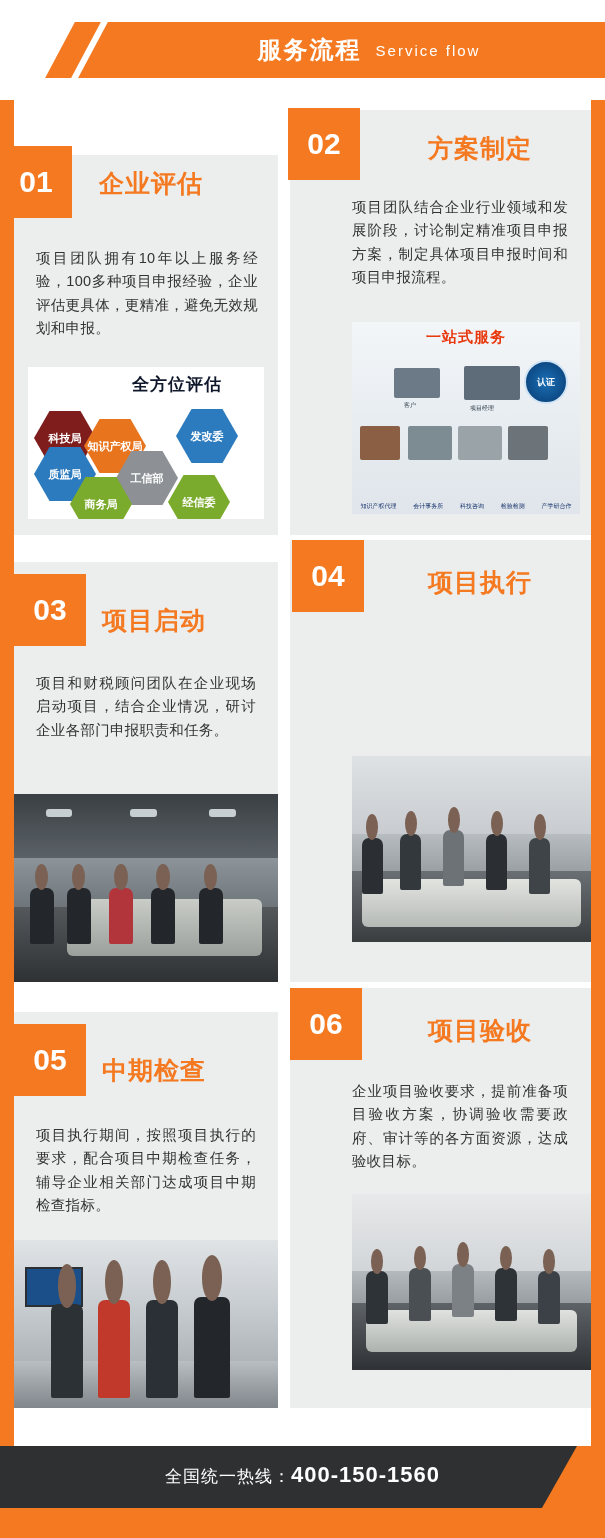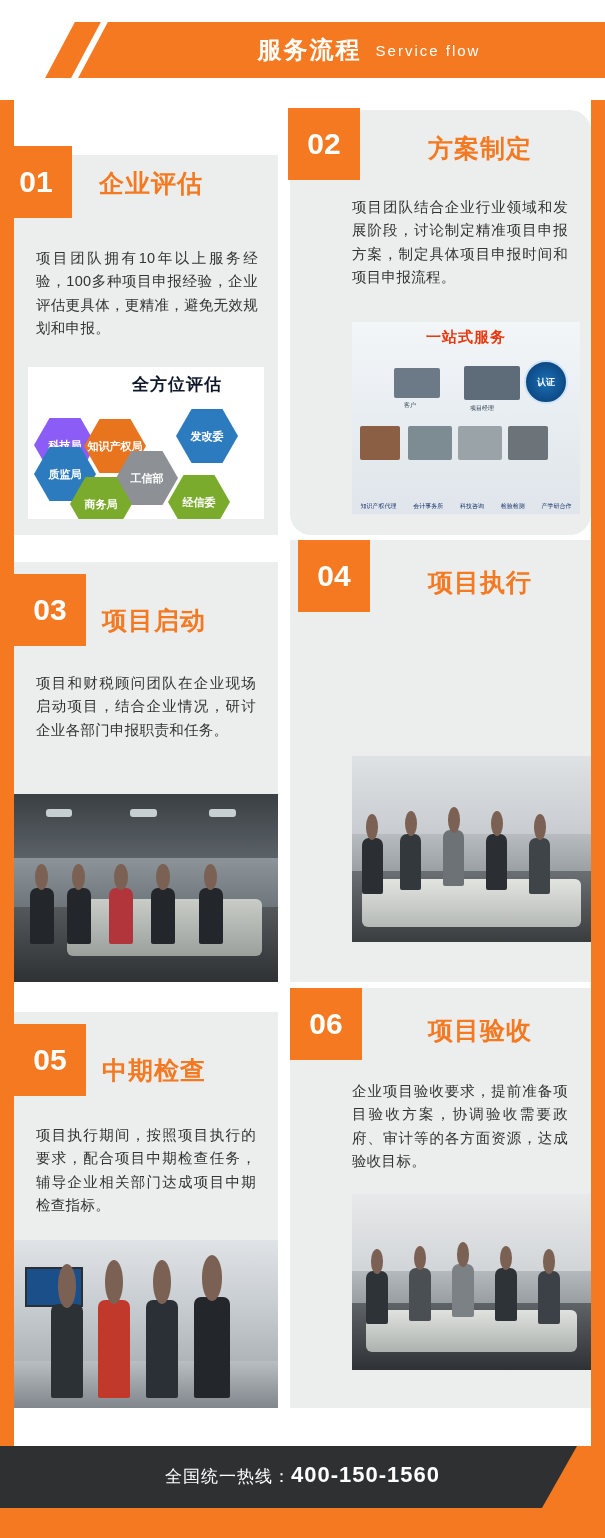--- a/index.html
+++ b/index.html
@@ -353,32 +353,32 @@
   <div class="side-right" style="top:100px;height:1346px;"></div>
 
   <div class="card" style="left:14px; top:155px; width:264px; height:380px;">
     <div class="card-inner">
       <div class="num-badge" style="left:-14px; top:-9px;">01</div>
       <div class="card-title" style="left:85px; top:12px;">企业评估</div>
       <div class="card-body" style="left:22px; top:80px; width:222px;margin-top:12px;">项目团队拥有10年以上服务经验，100多种项目申报经验，企业评估更具体，更精准，避免无效规划和申报。</div>
 
       <div class="hexdiagram" style="left:14px; top:212px; width:236px; height:152px;">
         <div class="hex-title" style="left:104px; top:6px;">全方位评估</div>
-        <div class="hex" style="left:6px;  top:51px; background:#8b5cf6;">科技局</div>
+        <div class="hex" style="left:6px;  top:44px; background:#7f1d1d;">科技局</div>
         <div class="hex" style="left:56px; top:52px; background:#e8741e;">知识产权局</div>
         <div class="hex" style="left:148px;top:42px; background:#2d7bbf;">发改委</div>
         <div class="hex" style="left:6px;  top:80px; background:#2d7bbf;">质监局</div>
         <div class="hex" style="left:88px; top:84px; background:#8d9196;">工信部</div>
         <div class="hex" style="left:42px; top:110px;background:#7bab2c;">商务局</div>
         <div class="hex" style="left:140px;top:108px;background:#7bab2c;">经信委</div>
       </div>
     </div>
   </div>
 
-  <div class="card" style="left:290px; top:110px; width:301px; height:425px;border-radius:21px;">
+  <div class="card" style="left:290px; top:110px; width:301px; height:425px;">
     <div class="card-inner">
       <div class="num-badge" style="left:-2px; top:-2px;">02</div>
       <div class="card-title" style="left:138px; top:22px;text-align:right;">方案制定</div>
       <div class="card-body" style="left:62px; top:86px; width:216px;">项目团队结合企业行业领域和发展阶段，讨论制定精准项目申报方案，制定具体项目申报时间和项目申报流程。</div>
 
       <div class="svcimg" style="left:62px; top:212px; width:228px; height:192px;">
         <div class="svc-title">一站式服务</div>
 
         <div class="svc-node" style="left:42px; top:46px; width:46px; height:30px; background:#6b7a86;"></div>
         <div class="svc-node" style="left:112px; top:44px; width:56px; height:34px; background:#5d6c78;"></div>
@@ -423,21 +423,21 @@
           <div class="p" style="left:36%; background:#b2353c;"></div>
           <div class="p" style="left:52%;"></div>
           <div class="p" style="left:70%;"></div>
         </div>
       </div>
     </div>
   </div>
 
   <div class="card" style="left:290px; top:540px; width:301px; height:442px;">
     <div class="card-inner">
-      <div class="num-badge" style="left:8px; top:0px;">04</div>
+      <div class="num-badge" style="left:2px; top:0px;">04</div>
       <div class="card-title" style="left:138px; top:26px;">项目执行</div>
 
       <div class="photo" style="left:62px; top:216px; width:239px; height:186px;">
         <div class="room meeting">
           <div class="ceil" style="background:linear-gradient(#dfe2e4,#c8ccd0); height:42%;"></div>
           <div class="wall" style="top:42%; height:20%; background:linear-gradient(#b7bcc0,#9aa0a4);"></div>
           <div class="floor" style="height:38%; background:linear-gradient(#6a6f73,#3a3d40);"></div>
           <div class="table" style="left:4%; right:4%; bottom:8%; height:26%; background:linear-gradient(#e2e4e0,#b5b9b6);"></div>
           <div class="p" style="left:4%;  bottom:26%; background:#2b2f34;"></div>
           <div class="p" style="left:20%; bottom:28%; background:#33383d;"></div>

